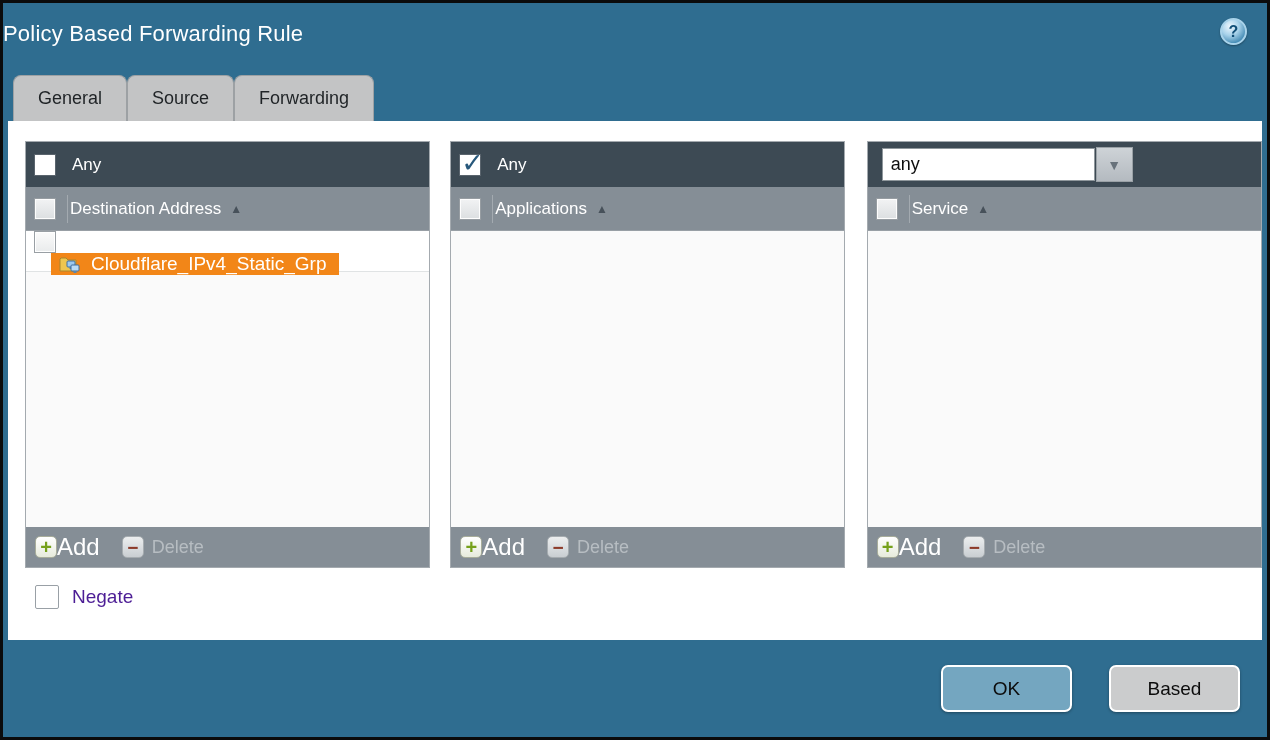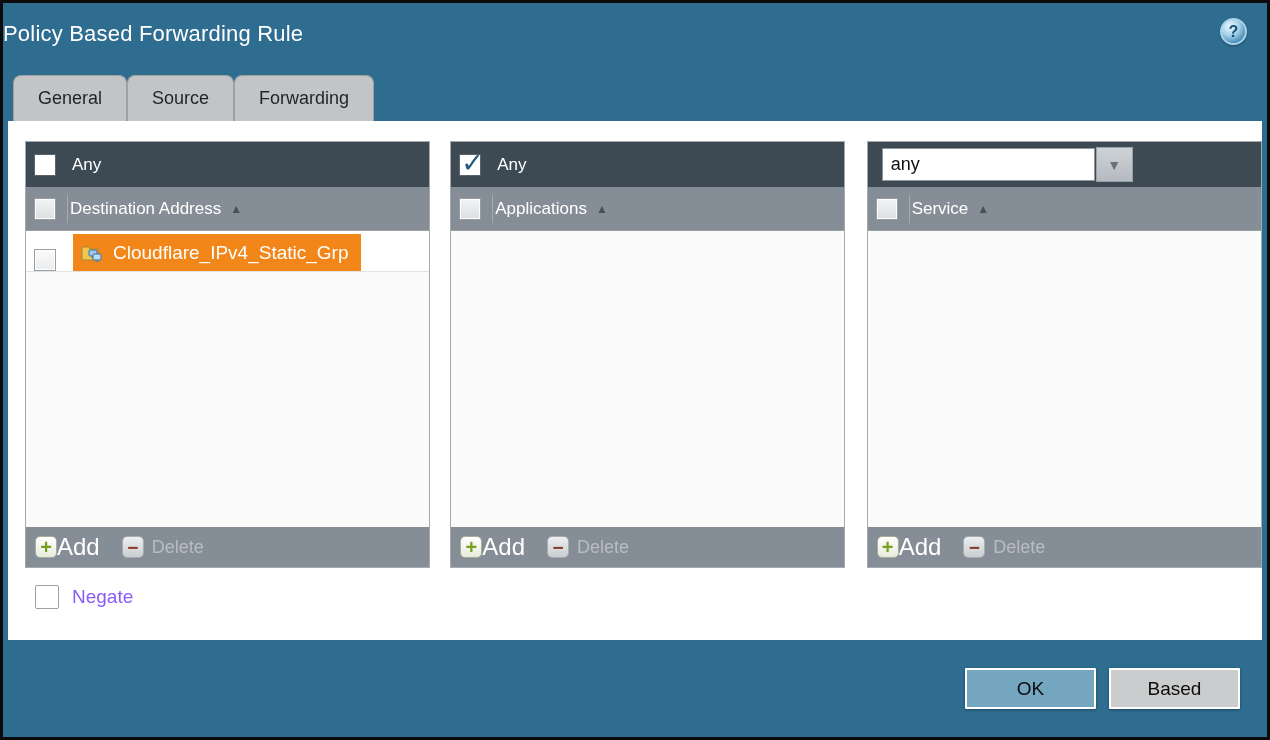--- a/index.html
+++ b/index.html
@@ -73,22 +73,23 @@
     border-bottom: 1px solid #989fa5;
   }
   .vsep { width: 1px; height: 28px; background: #a3aab0; margin-left: 11px; flex: none; }
   .hdr-label { color: #ffffff; font-size: 17px; margin-left: 2px; cursor: pointer; }
   .sort { color: #47515a; font-size: 12px; margin-left: 9px; cursor: pointer; }
 
   .col-body { flex: 1; background: #fafafa; overflow: hidden; }
   .row {
     height: 41px; background: #ffffff;
     border-bottom: 1px solid #e0e3e4;
-    display: flex; align-items: flex-end; padding-left: 8px;
+    display: flex; align-items: flex-start; padding-left: 8px;
     cursor: pointer;
+    flex-direction: column;
   }
   .chip {
     background: #f28618; height: 37px;
     display: flex; align-items: center;
     margin-left: 17px; padding: 0 12px 0 8px;
     color: #ffffff; font-size: 19px; white-space: nowrap;
   }
   .chip svg { margin-right: 9px; flex: none; }
 
   .col-footer {
@@ -151,33 +152,34 @@
   .dd-btn {
     width: 37px; height: 35px; margin-left: 1px;
     background: linear-gradient(#ced3d7, #b4bac0);
     border: 1px solid #9aa1a6;
     display: flex; align-items: center; justify-content: center;
     color: #68727b; font-size: 14px; cursor: pointer;
   }
 
   
   .negate { display: flex; align-items: center; margin: 17px 0 0 27px; }
-  .negate-label { color: #8b5cf6; font-size: 19px; margin-left: 13px; }
+  .negate-label { color: #4c1d95; font-size: 19px; margin-left: 13px; }
 
   
   .bottom {
     flex: 1; display: flex; align-items: center; justify-content: flex-end;
     padding-right: 27px; gap: 13px;
   }
   .btn {
-    width: 131px; height: 41px; border-radius: 1px;
+    width: 131px; height: 47px; border-radius: 7px;
     border: 2px solid #ffffff;
     display: flex; align-items: center; justify-content: center;
     font-size: 19px; color: #0c0c0c; cursor: pointer;
     box-shadow: 0 1px 3px rgba(0,0,0,.35);
+    margin-left: 24px;
   }
   .btn-ok { background: #74a6c0; }
   .btn-cancel { background: #cbcccd; }
 </style>
 </head>
 <body>
 
 <div class="window">
 
   <div class="titlebar">

